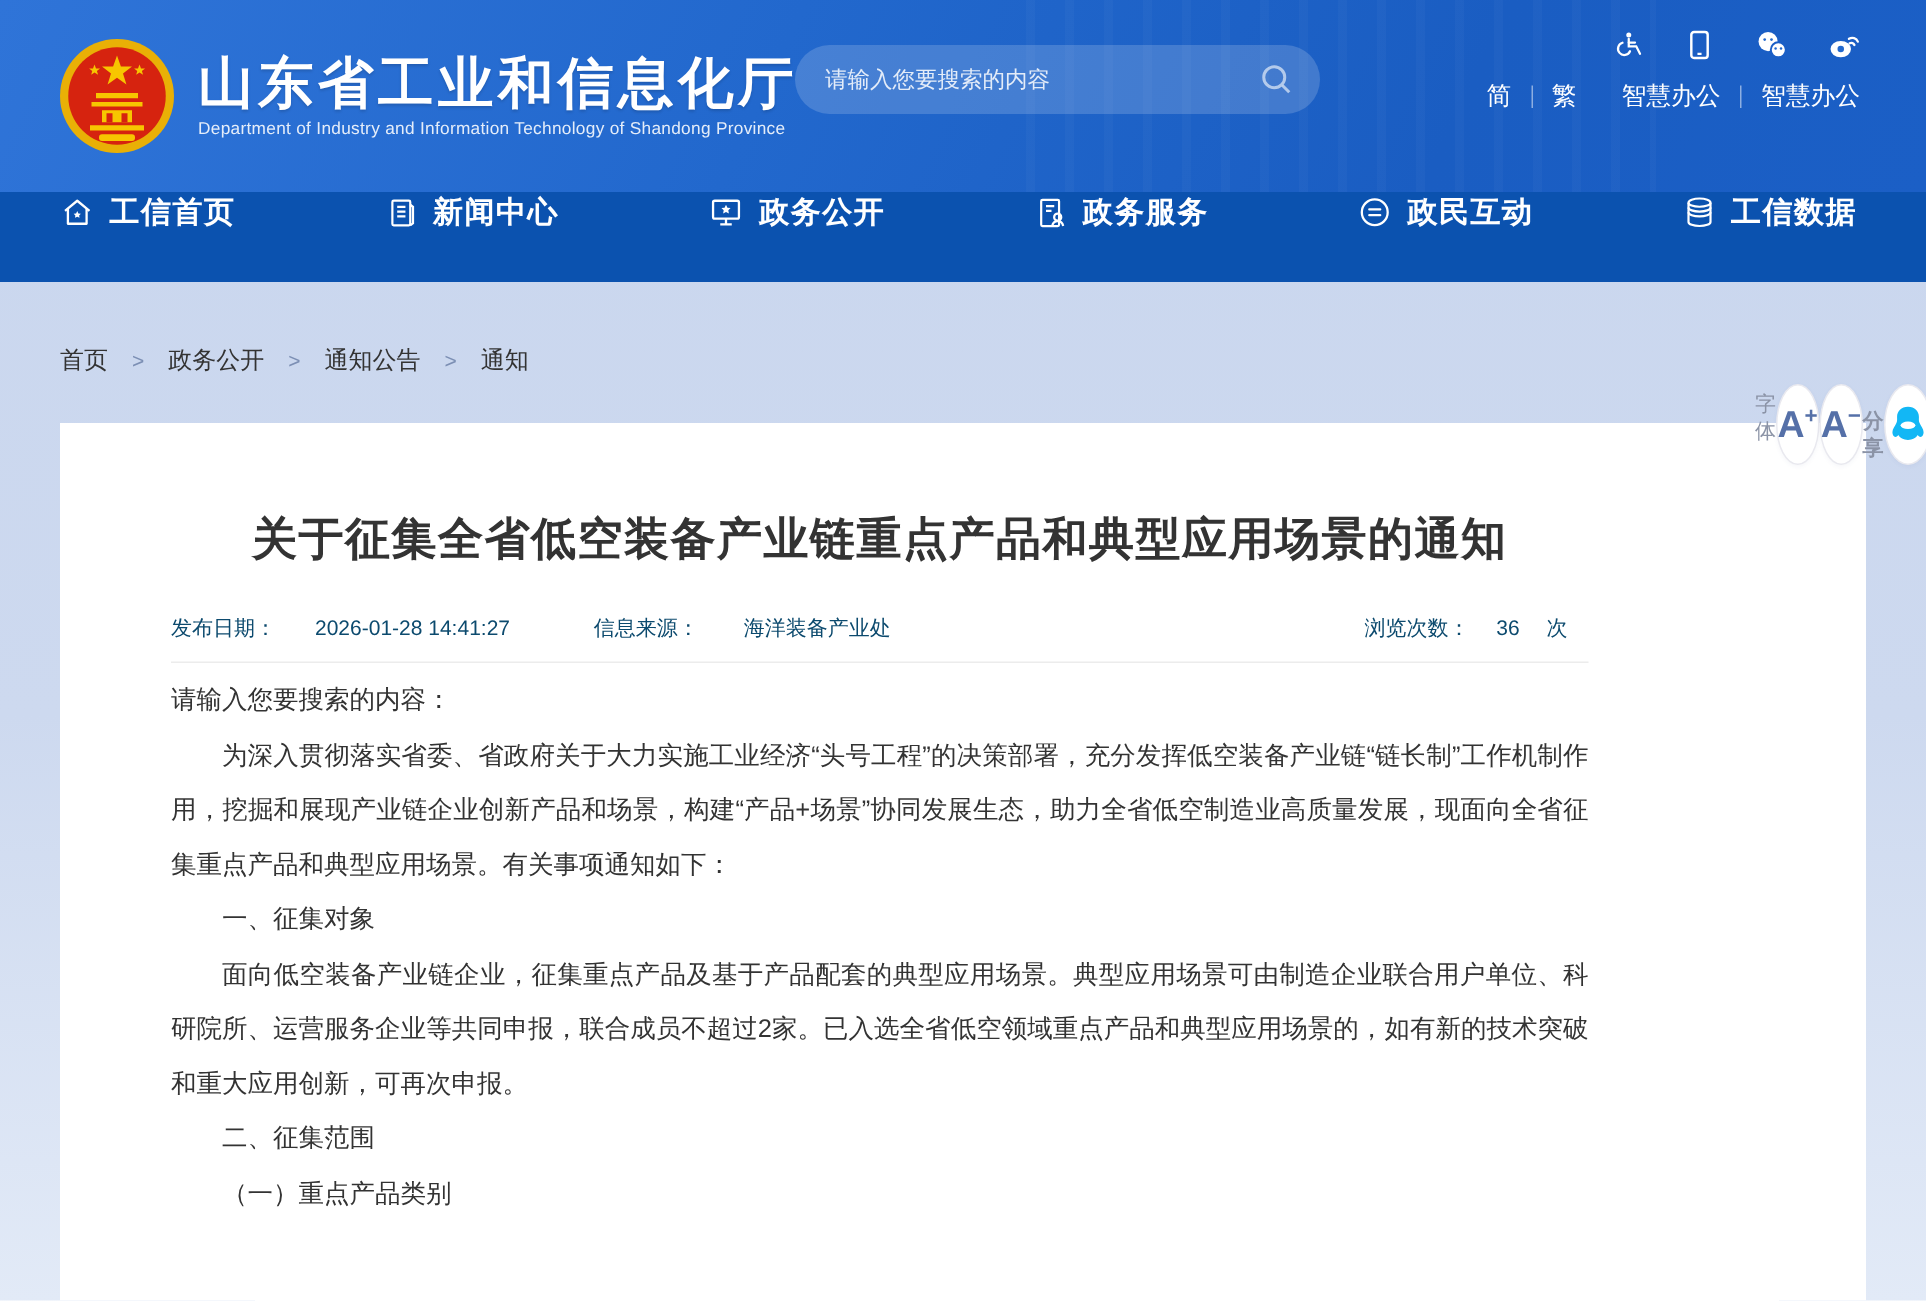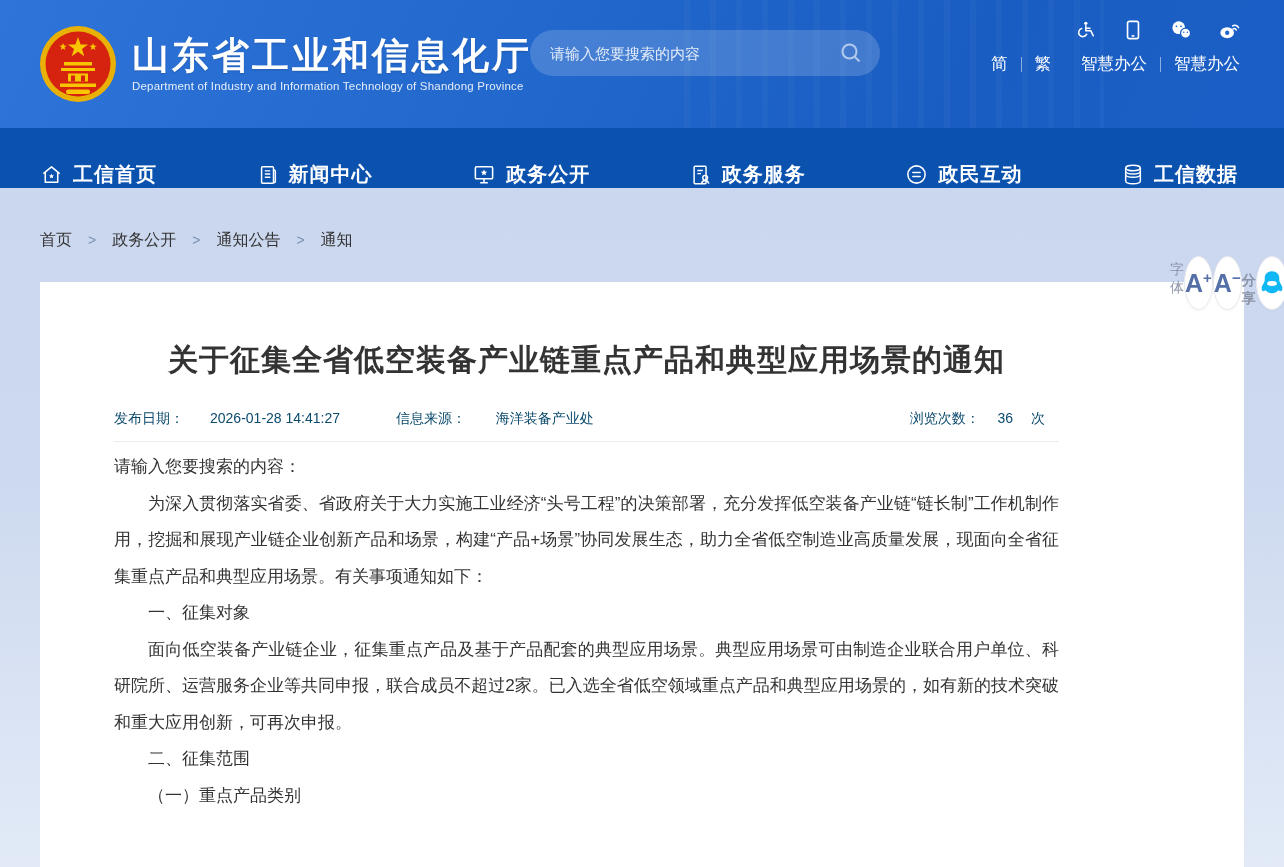--- a/index.html
+++ b/index.html
@@ -43,21 +43,21 @@
   .hr-icons { display:flex; justify-content:flex-end; gap:26px; margin-bottom:13px; }
   .hr-icons .ico { width:22px; height:20px; display:flex; align-items:center; justify-content:center; cursor:pointer; }
   .hr-links { display:flex; align-items:center; justify-content:flex-end; font-size:16.5px; }
   .hr-links a { color:#fff; text-decoration:none; cursor:pointer; }
   .vdiv { width:1px; height:15px; background:rgba(255,255,255,.5); margin:0 13px; }
   .gap28 { width:30px; }
 
   
   .nav {
     height:60px; background:#0b52af;
-    display:flex; justify-content:space-between; align-items:flex-end;
+    display:flex; justify-content:space-between; align-items:flex-start;
     padding:0 46px 0 40px;
   }
   .nav-item { display:flex; align-items:center; gap:10px; color:#fff; font-size:20px; font-weight:600; cursor:pointer; letter-spacing:1px; }
   .nav-item svg { display:block; }
 
   
   .breadcrumb { height:104px; display:flex; align-items:center; padding:0 40px; font-size:16px; color:#333; }
   .crumb { cursor:pointer; }
   .crumb-sep { color:#7c8fb4; margin:0 16px; font-size:14px; }
 

